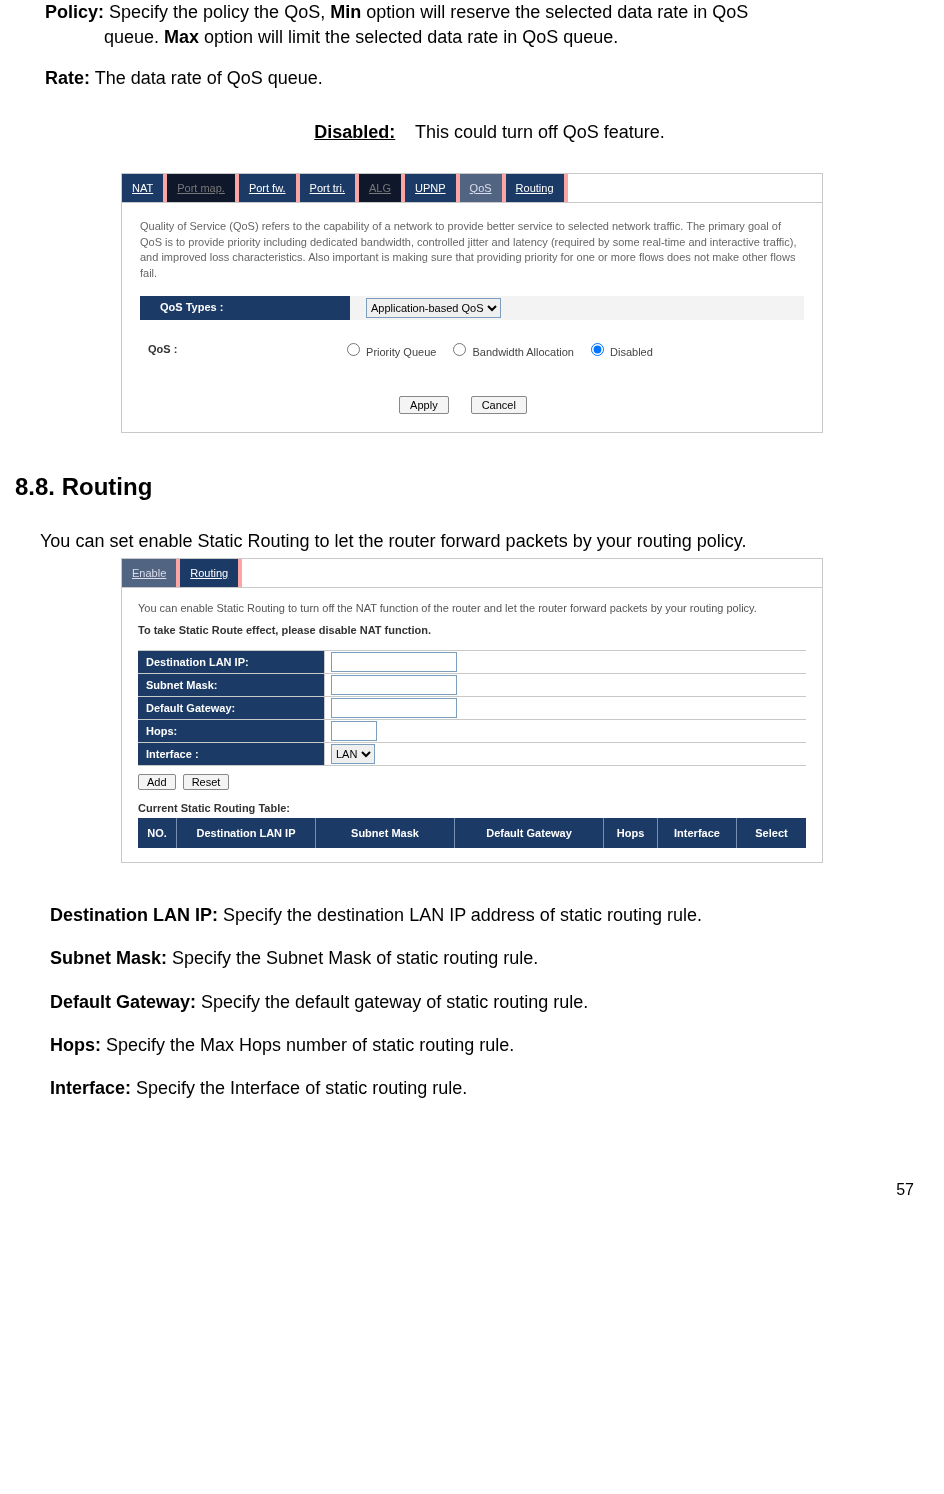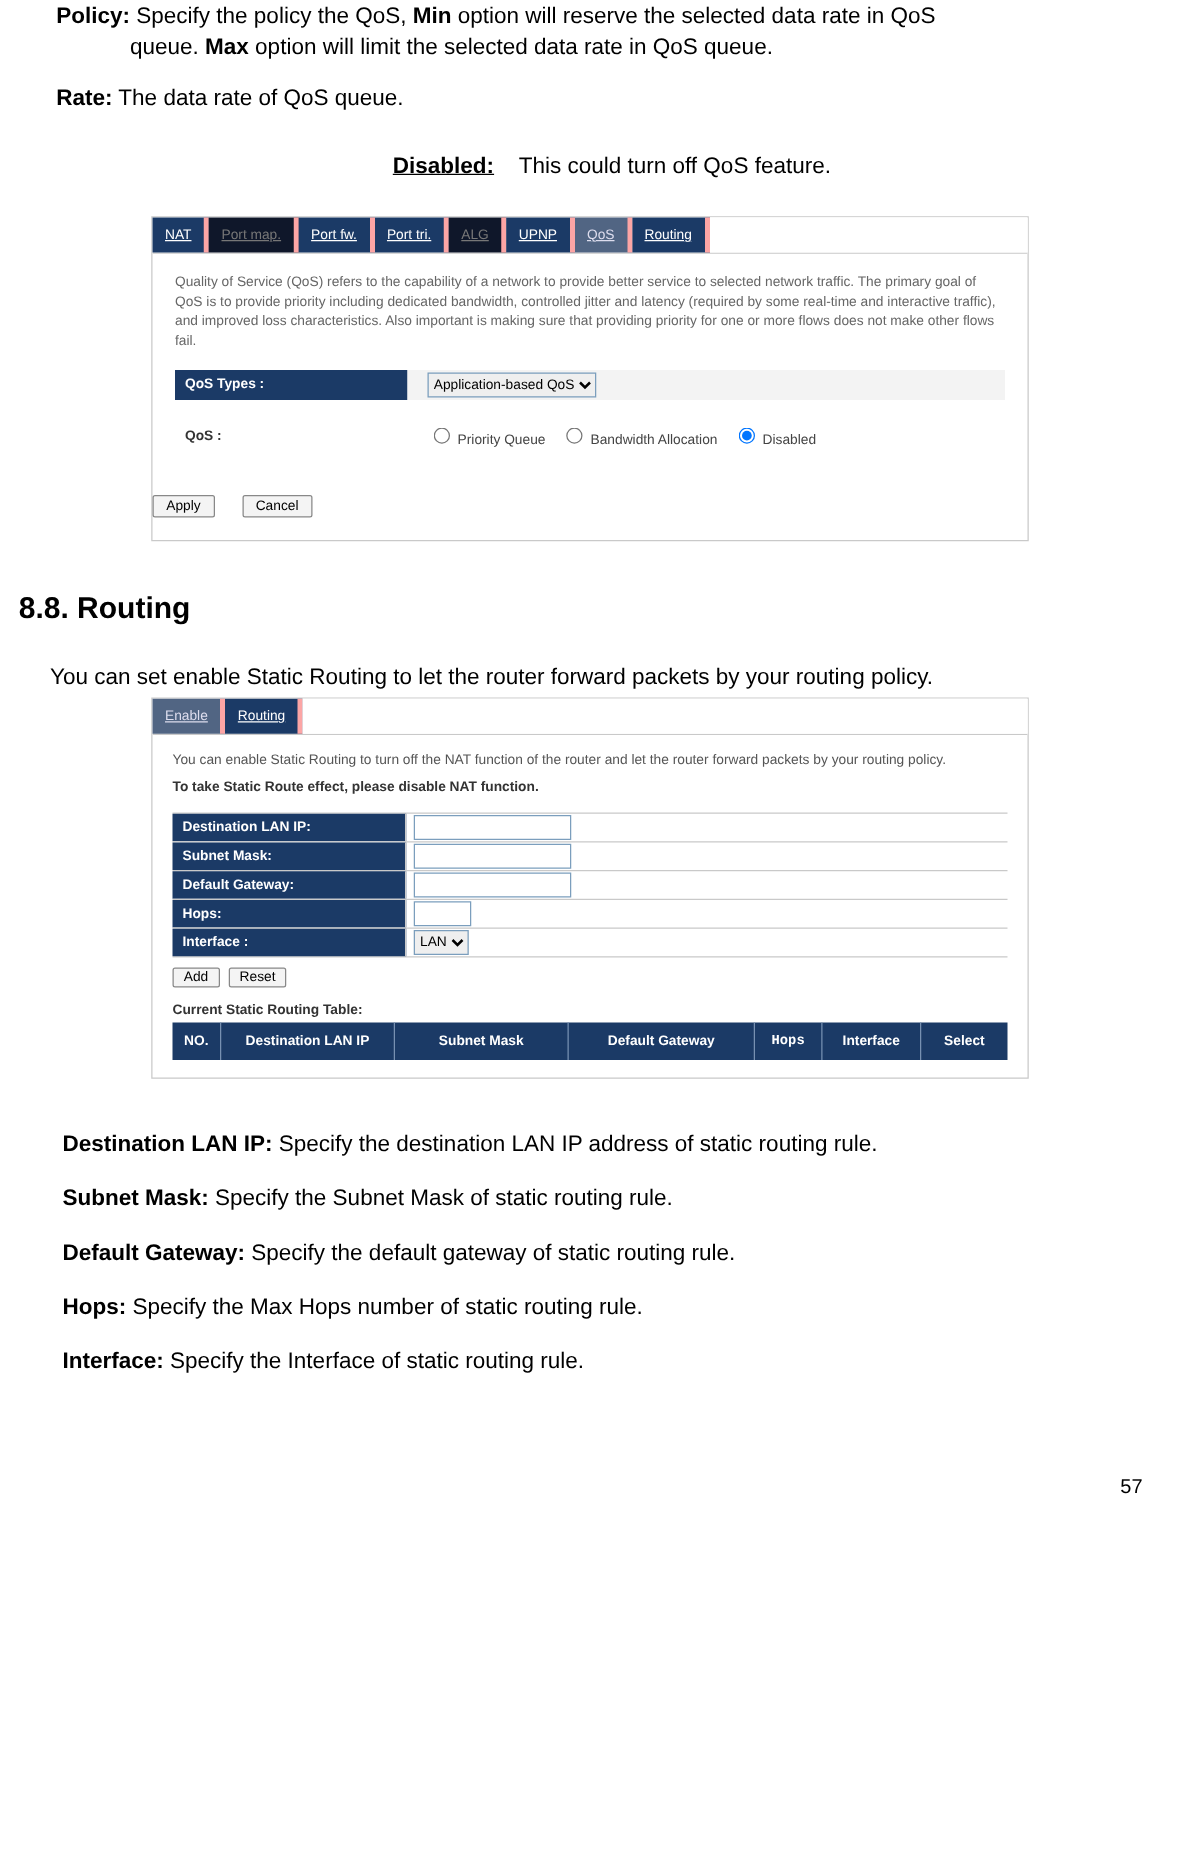--- a/index.html
+++ b/index.html
@@ -84,21 +84,21 @@
   .form-row {
     display: flex;
     align-items: center;
     margin-top: 14px;
   }
   .form-row .hdr {
     background: #1b3a66;
     color: #fff;
     font-weight: bold;
     width: 170px;
-    padding: 4px 8px;
+    padding: 4px 20px;
     font-size: 11px;
   }
   .form-row .val {
     padding-left: 16px;
     display: flex;
     align-items: center;
     gap: 6px;
     flex: 1;
   }
   .form-row .val.stretch {
@@ -113,21 +113,21 @@
   .radio-row {
     display: flex;
     gap: 12px;
     padding-left: 16px;
     align-items: center;
     font-size: 11px;
     color: #444;
   }
   .btnrow {
     display: flex;
-    justify-content: flex-start;
+    justify-content: center;
     gap: 22px;
     padding: 18px 18px 18px 0;
   }
   .btn {
     font-size: 11px;
     border: 1px solid #888;
     background: #f4f4f4;
     padding: 2px 10px;
     border-radius: 2px;
   }
@@ -366,21 +366,21 @@
         <button class="small-btn">Add</button>
         <button class="small-btn">Reset</button>
       </div>
 
       <div class="curr-title">Current Static Routing Table:</div>
       <div class="thead">
         <div class="th" style="width:30px;">NO.</div>
         <div class="th" style="width:130px;">Destination LAN IP</div>
         <div class="th" style="width:130px;">Subnet Mask</div>
         <div class="th" style="width:140px;">Default Gateway</div>
-        <div class="th" style="width:45px;font-family:Liberation Mono, monospace;">Hops</div>
+        <div class="th" style="width:45px;">Hops</div>
         <div class="th" style="width:70px;">Interface</div>
         <div class="th" style="flex:1;border-right:none;">Select</div>
       </div>
     </div>
   </div>
 </div>
 
 <div class="def-block">
   <div class="defrow">
     <span class="label">Destination LAN IP:</span><span> Specify the destination LAN IP address of static routing rule.</span>

